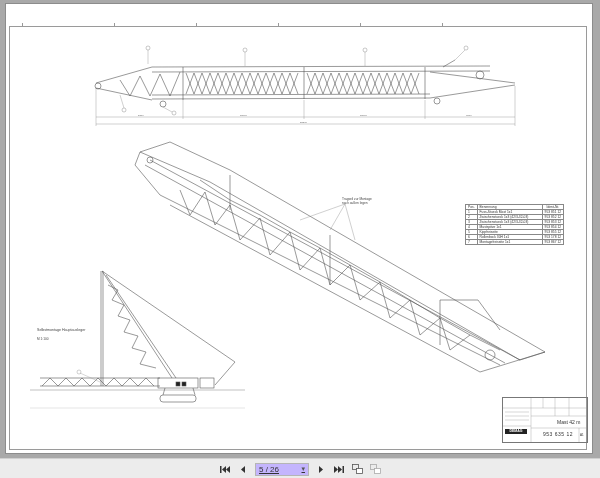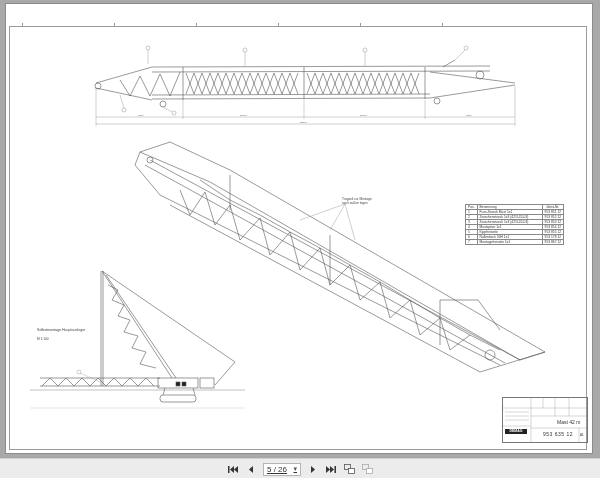--- a/index.html
+++ b/index.html
@@ -4,21 +4,21 @@
 <style>
   html, body { margin:0; padding:0; }
   body { width:600px; height:478px; background:#a9a9a9; position:relative; overflow:hidden; font-family:"Liberation Sans", sans-serif; }
   .viewer { position:absolute; left:0; top:0; width:600px; height:478px; background:#a9a9a9; }
   .page { position:absolute; left:6px; top:4px; width:586px; height:449px; background:#fff; box-shadow:0 0 0 1px #8c8c8c; }
   .frame { position:absolute; left:3px; top:22px; width:578px; height:424px; border:1px solid #9a9a9a; box-sizing:border-box; }
   .tick { position:absolute; top:-4px; width:1px; height:4px; background:#999; }
   .drawing { position:absolute; left:0; top:0; }
   .toolbar { position:absolute; left:0; top:458px; width:600px; height:20px; background:#ececec; border-top:1px solid #d0d0d0; display:flex; align-items:center; justify-content:center; gap:6px; }
   .tb-btn { width:12px; height:14px; display:flex; align-items:center; justify-content:center; cursor:pointer; }
-  .page-box { width:38px; height:13px; border:1px solid #b5b5b5; background:#ffffff; display:flex; align-items:center; justify-content:space-between; padding:0 3px; box-sizing:border-box; font-size:8px; color:#333;text-decoration:underline; }
+  .page-box { width:54px; height:13px; border:1px solid #b5b5b5; background:#c4b5fd; display:flex; align-items:center; justify-content:space-between; padding:0 3px; box-sizing:border-box; font-size:8px; color:#333;text-decoration:underline; }
   .page-box .dd { font-size:7px; color:#555; }
   .parts { position:absolute; left:465px; top:204px; border-collapse:collapse; font-size:3.3px; color:#333; }
   .parts td, .parts th { border:0.6px solid #888; padding:0 2px; height:4px; line-height:4px; font-weight:normal; white-space:nowrap; }
   .title-block { position:absolute; left:502px; top:397px; width:84px; height:44px; border:0.8px solid #777; font-size:3px; color:#333; }
   .tb-title { position:absolute; left:54px; top:21px; font-size:5px; }
   .tb-num { position:absolute; left:40px; top:33px; font-size:5px; letter-spacing:0.5px; }
   .tb-logo { position:absolute; left:2px; top:31px; width:22px; height:5px; background:#222; color:#fff; font-size:3.5px; font-weight:bold; text-align:center; line-height:5px; }
   .note { position:absolute; font-size:3.2px; color:#444; white-space:nowrap; }
 </style>
 </head>

